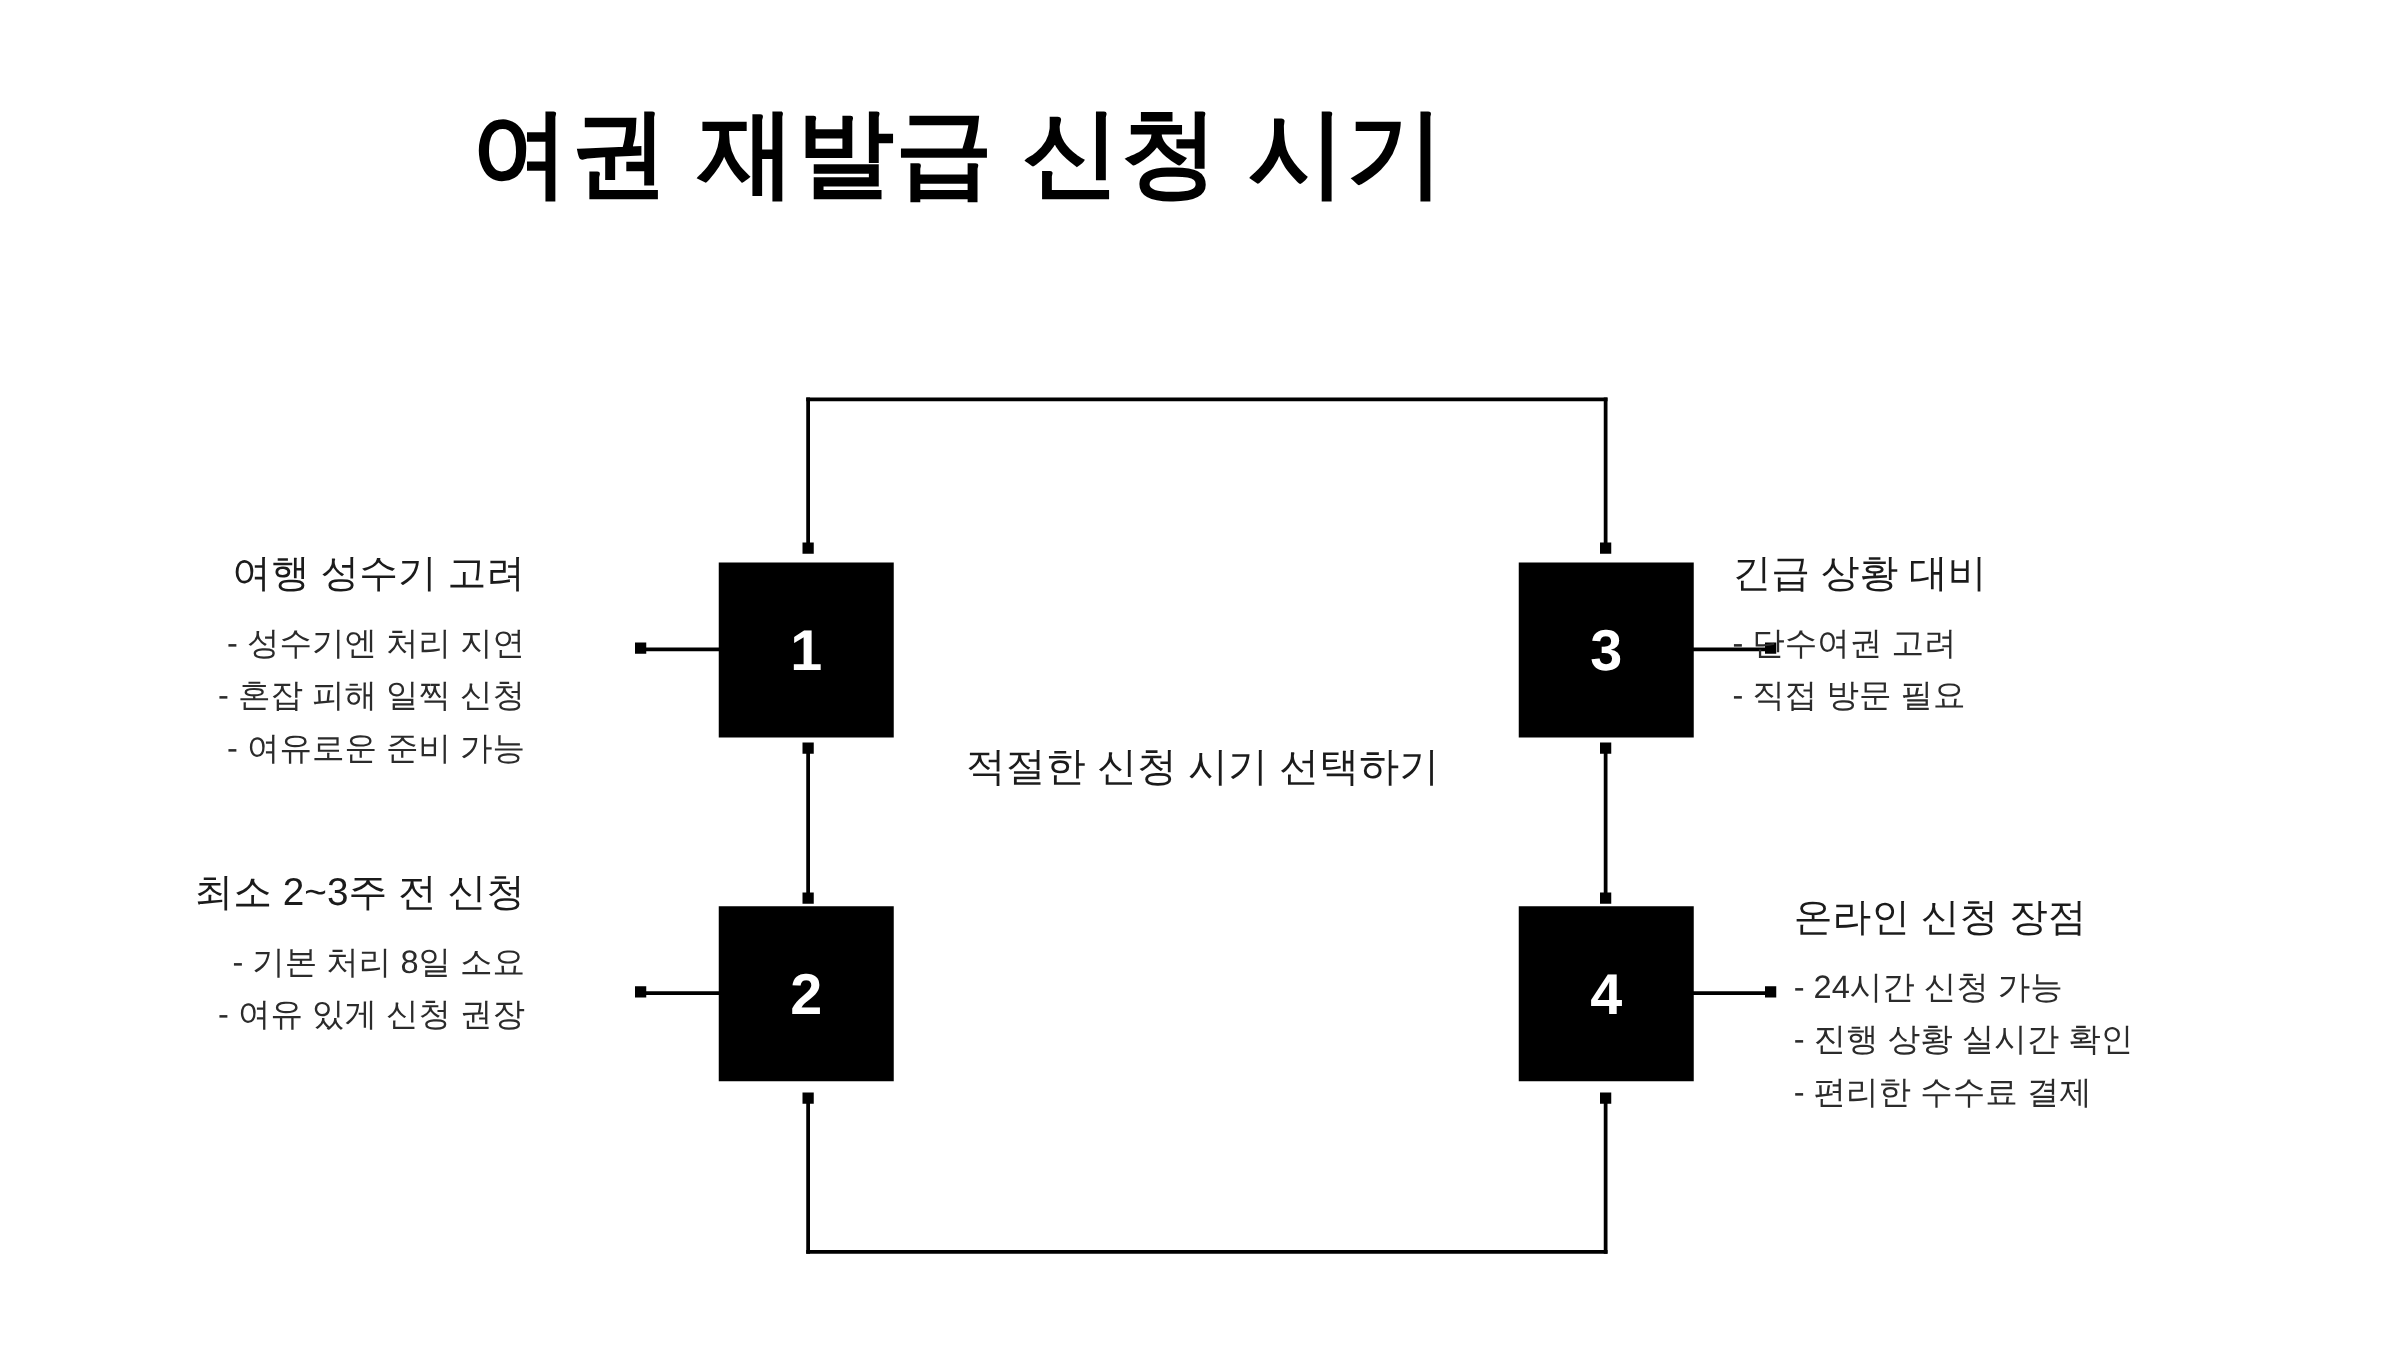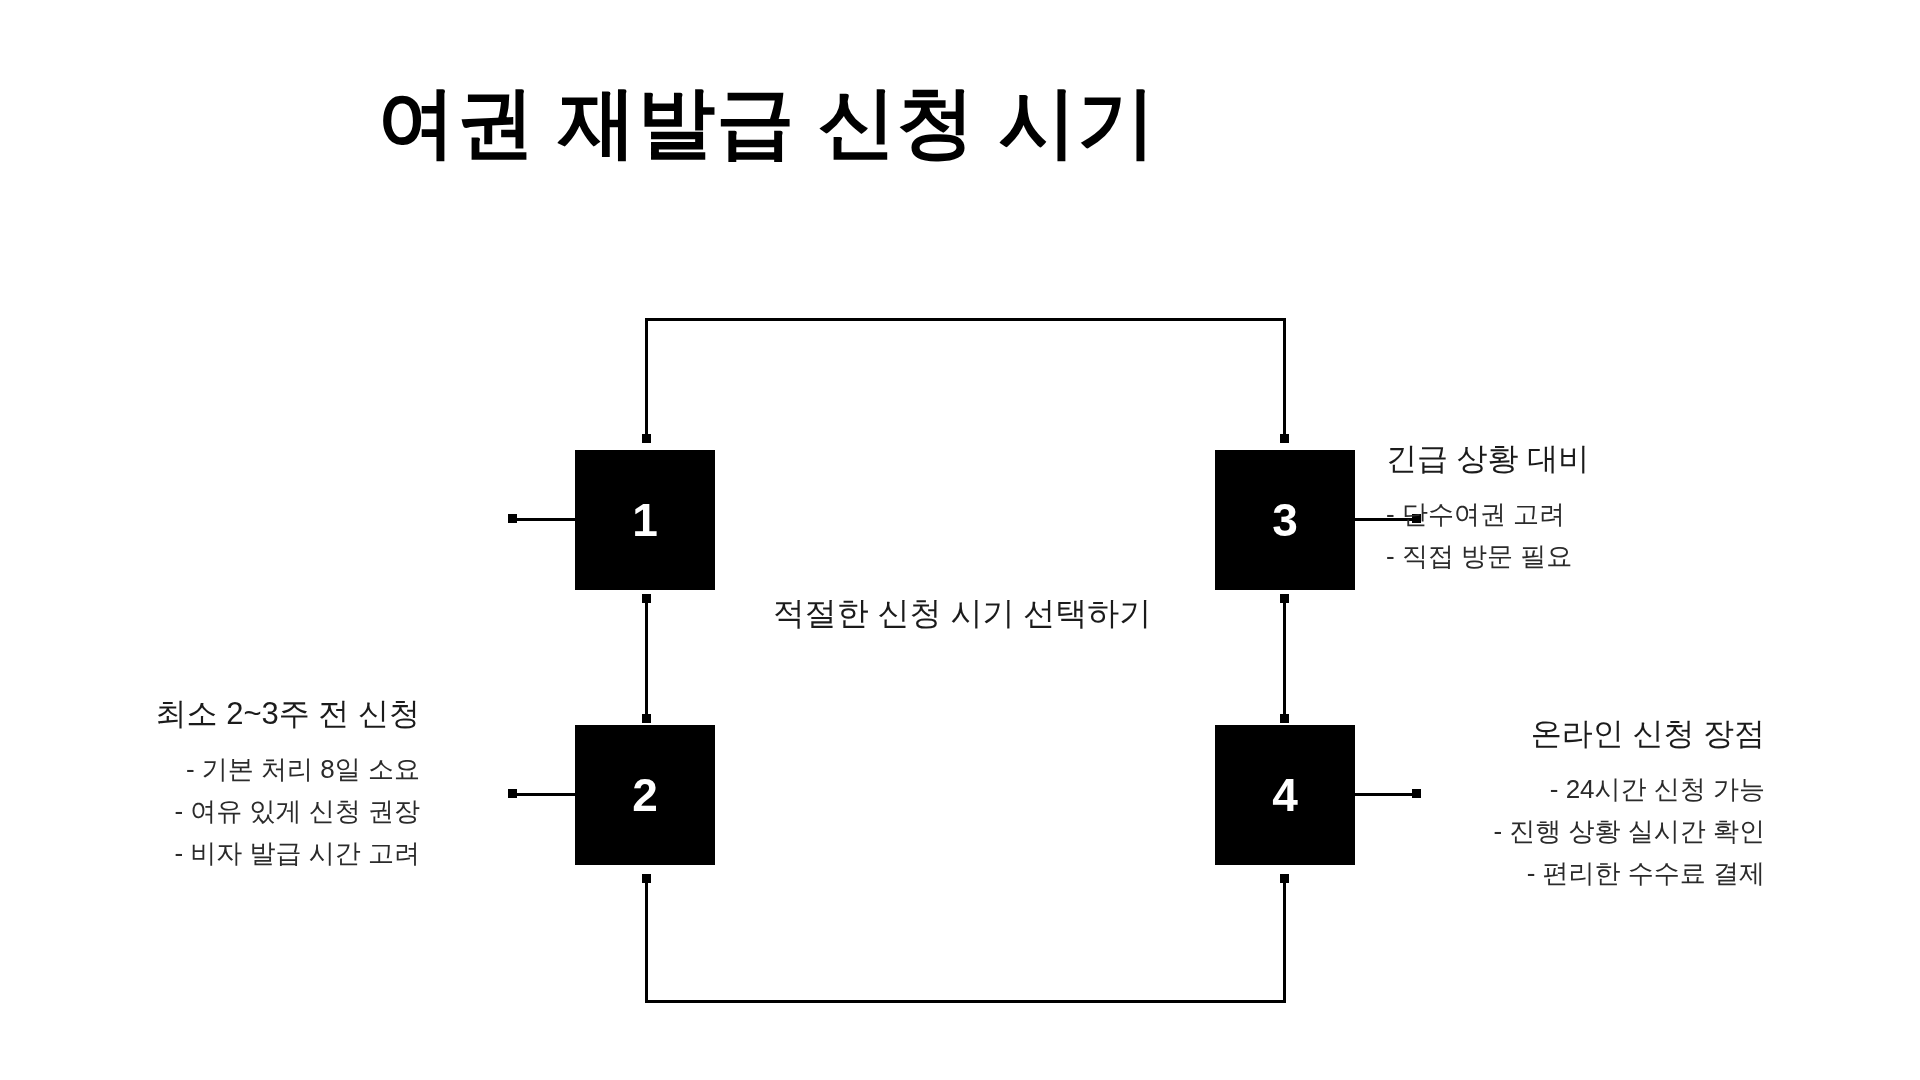--- a/index.html
+++ b/index.html
@@ -87,21 +87,21 @@
     color: #2b2b2b;
     line-height: 1.62;
     white-space: nowrap;
   }
   .label-group.right-aligned { text-align: right; }
   .label-group.left-aligned  { text-align: left; }
 
   #labels-1 { left: 90px;  top: 440px; }
   #labels-2 { left: 90px;  top: 695px; }
   #labels-3 { left: 1386px; top: 440px; }
-  #labels-4 { left: 1435px; top: 715px; text-align: right; }
+  #labels-4 { left: 1435px; top: 715px; }
 
   
   .line-h {
     position: absolute;
     height: 3px;
     background: #000000;
   }
   .line-v {
     position: absolute;
     width: 3px;
@@ -153,26 +153,31 @@
   <div class="line-h" style="left:1353px; top:793px; width:66px;"></div>
   <div class="cap" style="left:1412px; top:789px;"></div>
 
   <div class="node-box" id="box-1">1</div>
   <div class="node-box" id="box-3">3</div>
   <div class="node-box" id="box-2">2</div>
   <div class="node-box" id="box-4">4</div>
 
   <div class="center-label">적절한 신청 시기 선택하기</div>
 
+  <div class="label-group right-aligned" id="labels-1">
+    <div class="heading">여행 성수기 고려</div>
+    <div class="bullet">- 성수기엔 처리 지연</div>
+    <div class="bullet">- 혼잡 피해 일찍 신청</div>
+    <div class="bullet">- 여유로운 준비 가능</div>
+  </div>
 
   <div class="label-group right-aligned" id="labels-2">
     <div class="heading">최소 2~3주 전 신청</div>
     <div class="bullet">- 기본 처리 8일 소요</div>
     <div class="bullet">- 여유 있게 신청 권장</div>
-    <div class="bullet">- 비자 발급 시간 고려</div>
   </div>
 
   <div class="label-group left-aligned" id="labels-3">
     <div class="heading">긴급 상황 대비</div>
     <div class="bullet">- 단수여권 고려</div>
     <div class="bullet">- 직접 방문 필요</div>
   </div>
 
   <div class="label-group left-aligned" id="labels-4">
     <div class="heading">온라인 신청 장점</div>

